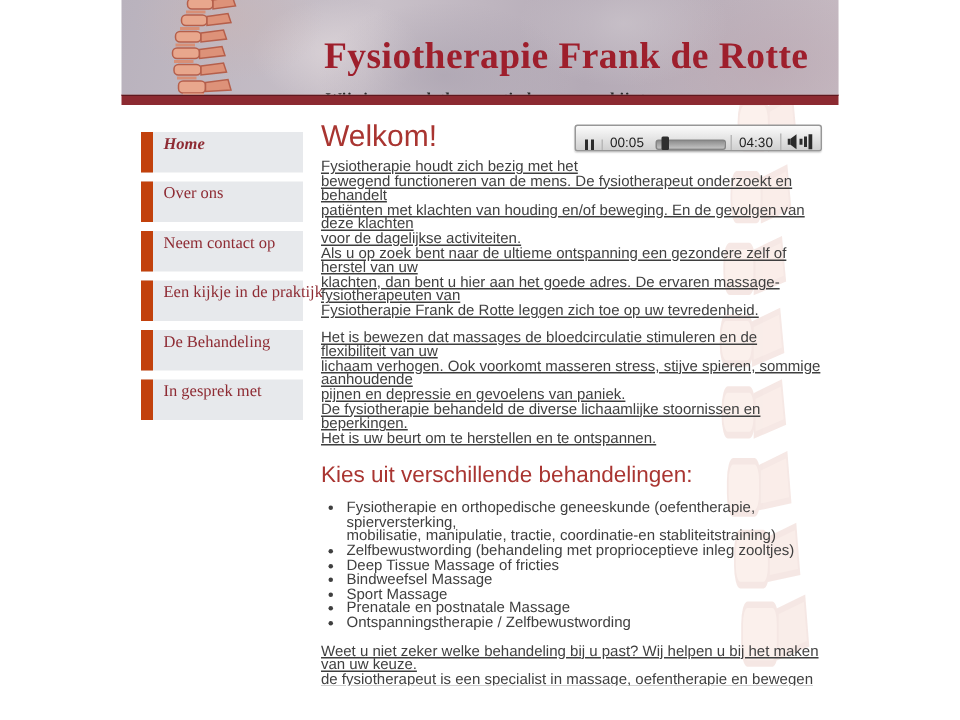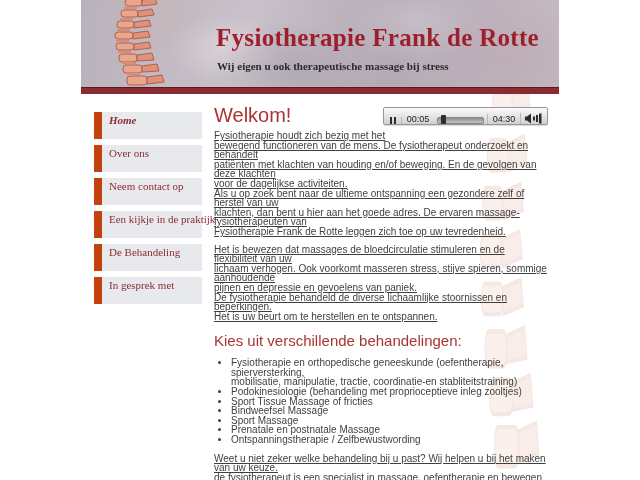--- a/index.html
+++ b/index.html
@@ -5,21 +5,21 @@
   html,body{margin:0;padding:0;}
   body{
     width:640px;height:480px;overflow:hidden;background:#ffffff;
     font-family:"Liberation Sans", sans-serif;
     -webkit-font-smoothing:antialiased;
   }
   .page{width:478px;margin:0 auto;position:relative;}
 
   
   .header{
-    height:87px;position:relative;overflow:hidden;
+    height:63px;position:relative;overflow:hidden;
     background:
       radial-gradient(90px 60px at 15% 20%, rgba(201,180,180,.55), transparent 70%),
       radial-gradient(120px 70px at 45% 80%, rgba(167,159,173,.6), transparent 70%),
       radial-gradient(100px 60px at 70% 25%, rgba(205,198,205,.7), transparent 70%),
       radial-gradient(140px 80px at 90% 70%, rgba(186,166,176,.55), transparent 70%),
       radial-gradient(80px 50px at 30% 55%, rgba(222,214,218,.8), transparent 70%),
       linear-gradient(100deg,#b9b2bd,#c9c1c9 35%,#b4aab6 65%,#c6bac2);
   }
   .header-title{
     position:absolute;left:135px;top:24px;margin:0;
@@ -209,22 +209,22 @@
 lichaam verhogen. Ook voorkomt masseren stress, stijve spieren, sommige aanhoudende
 pijnen en depressie en gevoelens van paniek.
 De fysiotherapie behandeld de diverse lichaamlijke stoornissen en beperkingen.
 Het is uw beurt om te herstellen en te ontspannen.</p>
 
       <h3 class="sub-heading">Kies uit verschillende behandelingen:</h3>
 
       <ul class="treatments">
         <li>Fysiotherapie en orthopedische geneeskunde (oefentherapie, spierversterking,
 mobilisatie, manipulatie, tractie, coordinatie-en stabliteitstraining)</li>
-        <li>Podokinesiologie (behandeling met proprioceptieve inleg zooltjes)</li>
-        <li>Sport Tissue Massage of fricties</li>
+        <li>Zelfbewustwording (behandeling met proprioceptieve inleg zooltjes)</li>
+        <li>Deep Tissue Massage of fricties</li>
         <li>Bindweefsel Massage</li>
         <li>Sport Massage</li>
         <li>Prenatale en postnatale Massage</li>
         <li>Ontspanningstherapie / Zelfbewustwording</li>
       </ul>
 
       <p class="para gap9">Weet u niet zeker welke behandeling bij u past? Wij helpen u bij het maken van uw keuze.
 de fysiotherapeut is een specialist in massage, oefentherapie en bewegen en weet u, onze
 ervaren medewerkers kunnen u helpen bij het maken van uw keuze.
 Lopen, staan, springen, bukken, reiken; het zijn vaak volkomen vanzelfsprekende

